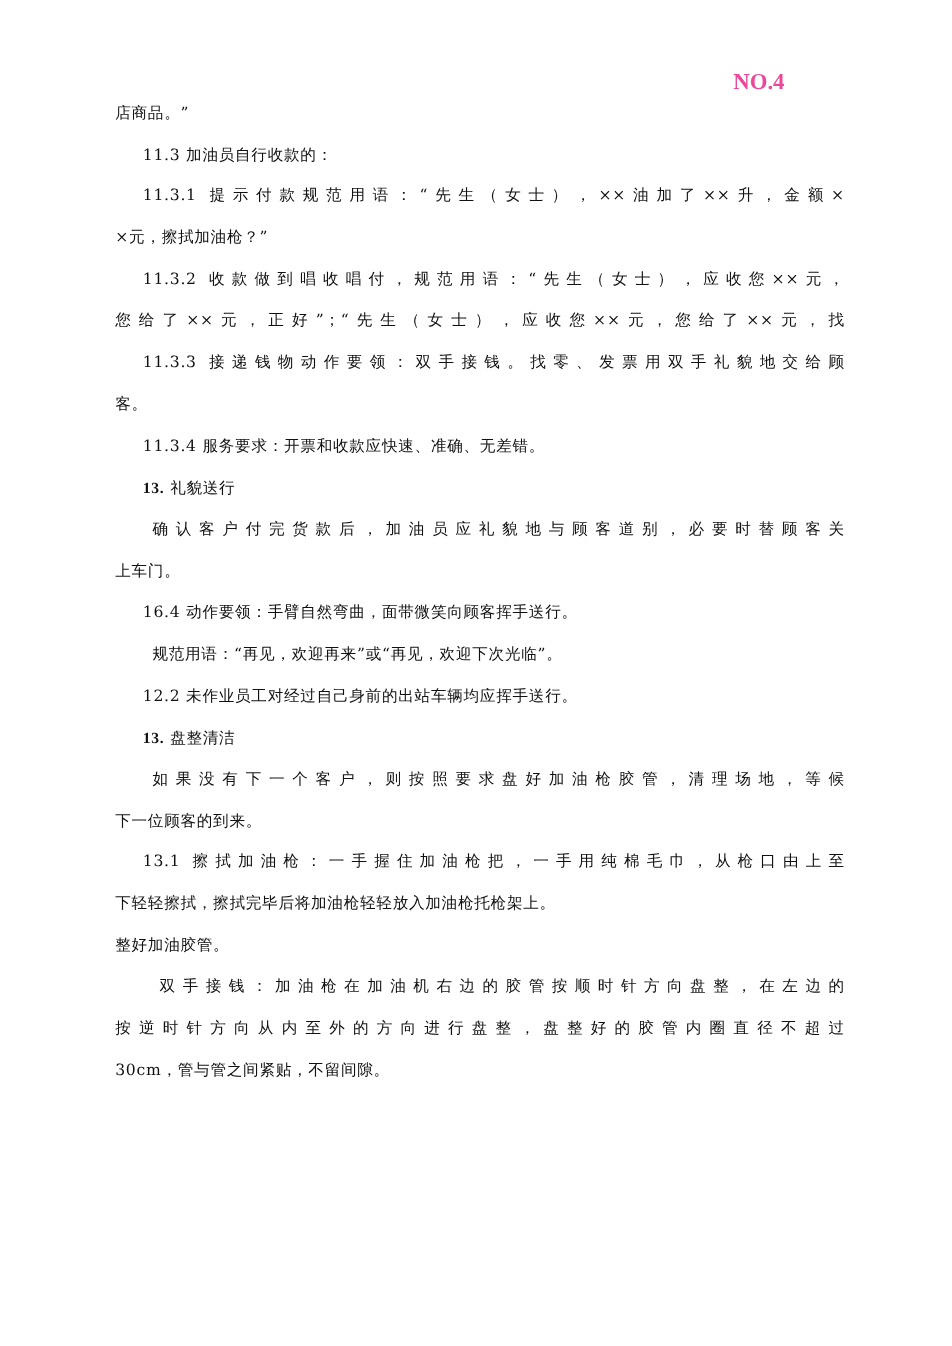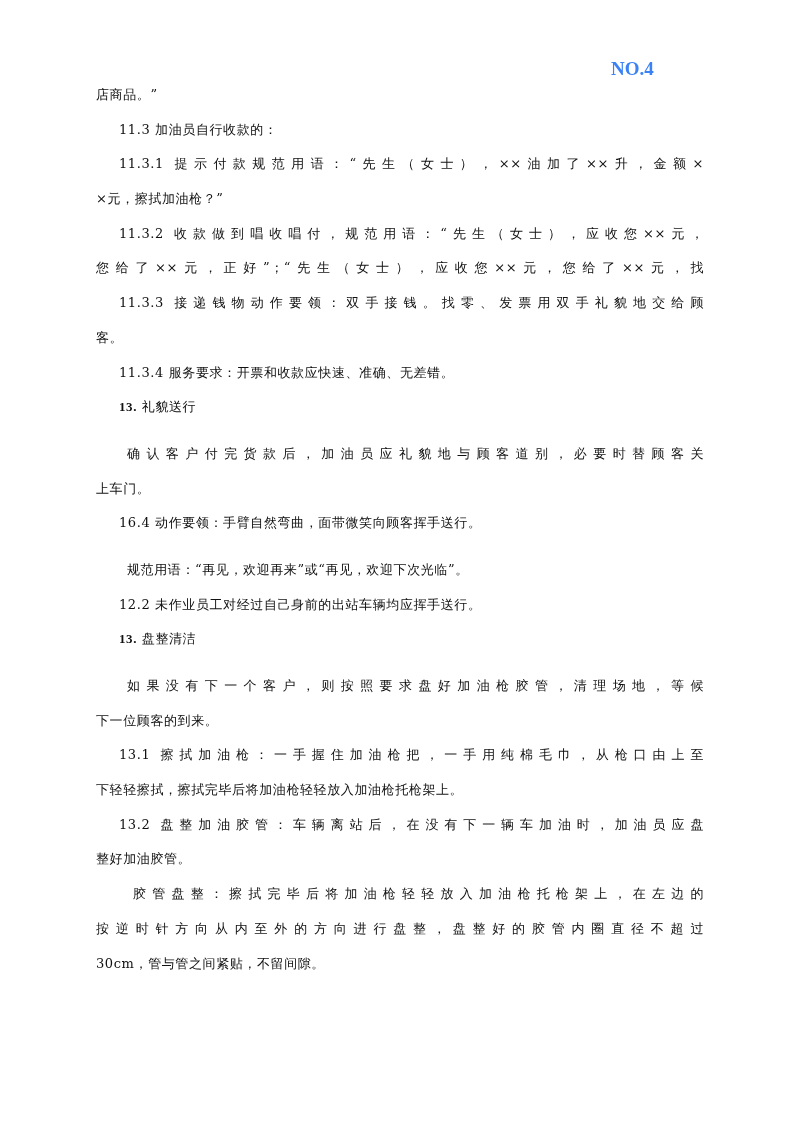--- a/index.html
+++ b/index.html
@@ -1,23 +1,23 @@
 <!DOCTYPE html>
 <html><head>
 <meta charset="utf-8">
 <style>
   html, body { margin: 0; padding: 0; background: #ffffff; }
   body { width: 793px; height: 1122px; position: relative; overflow: hidden;
          font-family: "DejaVu Serif", "Liberation Serif", serif; color: #111; }
   .page-num { position: absolute; left: 611px; top: 58px; font-family: "Liberation Serif", serif;
-              font-weight: bold; font-size: 19px; color: #3b82f6; }
+              font-weight: bold; font-size: 19px; color: #ec4899; }
   .content { position: absolute; left: 96px; top: 78px; width: 608px; }
   .line { font-size: 13px; line-height: 34.7px; white-space: nowrap; letter-spacing: 0.6px; height: 34.7px; }
   .ind1 { padding-left: 23px; }
-  .ind2 { padding-left: 31px; margin-top: 12px; }
+  .ind2 { padding-left: 31px; }
   .ind3 { padding-left: 37px; }
   .bold-num { font-weight: bold; font-family: "Liberation Serif", serif; }
   .just { text-align: justify; text-align-last: justify; }
 </style>
 </head>
 <body>
 
 <div class="page-num">NO.4</div>
 
 <div class="content">
@@ -34,18 +34,17 @@
   <div class="line ind2 just">确认客户付完货款后，加油员应礼貌地与顾客道别，必要时替顾客关</div>
   <div class="line">上车门。</div>
   <div class="line ind1">16.4 动作要领：手臂自然弯曲，面带微笑向顾客挥手送行。</div>
   <div class="line ind2">规范用语：“再见，欢迎再来”或“再见，欢迎下次光临”。</div>
   <div class="line ind1">12.2 未作业员工对经过自己身前的出站车辆均应挥手送行。</div>
   <div class="line ind1"><span class="bold-num">13.</span><span> 盘整清洁</span></div>
   <div class="line ind2 just">如果没有下一个客户，则按照要求盘好加油枪胶管，清理场地，等候</div>
   <div class="line">下一位顾客的到来。</div>
   <div class="line ind1 just">13.1 擦拭加油枪：一手握住加油枪把，一手用纯棉毛巾，从枪口由上至</div>
   <div class="line">下轻轻擦拭，擦拭完毕后将加油枪轻轻放入加油枪托枪架上。</div>
-  <div class="line ind1 just">13.2 盘整加油胶管：车辆离站后，在没有下一辆车加油时，加油员应盘</div>
   <div class="line">整好加油胶管。</div>
-  <div class="line ind3 just">胶管盘整：擦拭完毕后将加油枪轻轻放入加油枪托枪架上，在左边的</div>
+  <div class="line ind3 just">双手接钱：加油枪在加油机右边的胶管按顺时针方向盘整，在左边的</div>
   <div class="line just">按逆时针方向从内至外的方向进行盘整，盘整好的胶管内圈直径不超过</div>
   <div class="line">30cm，管与管之间紧贴，不留间隙。</div>
 </div>
 
 </body></html>

